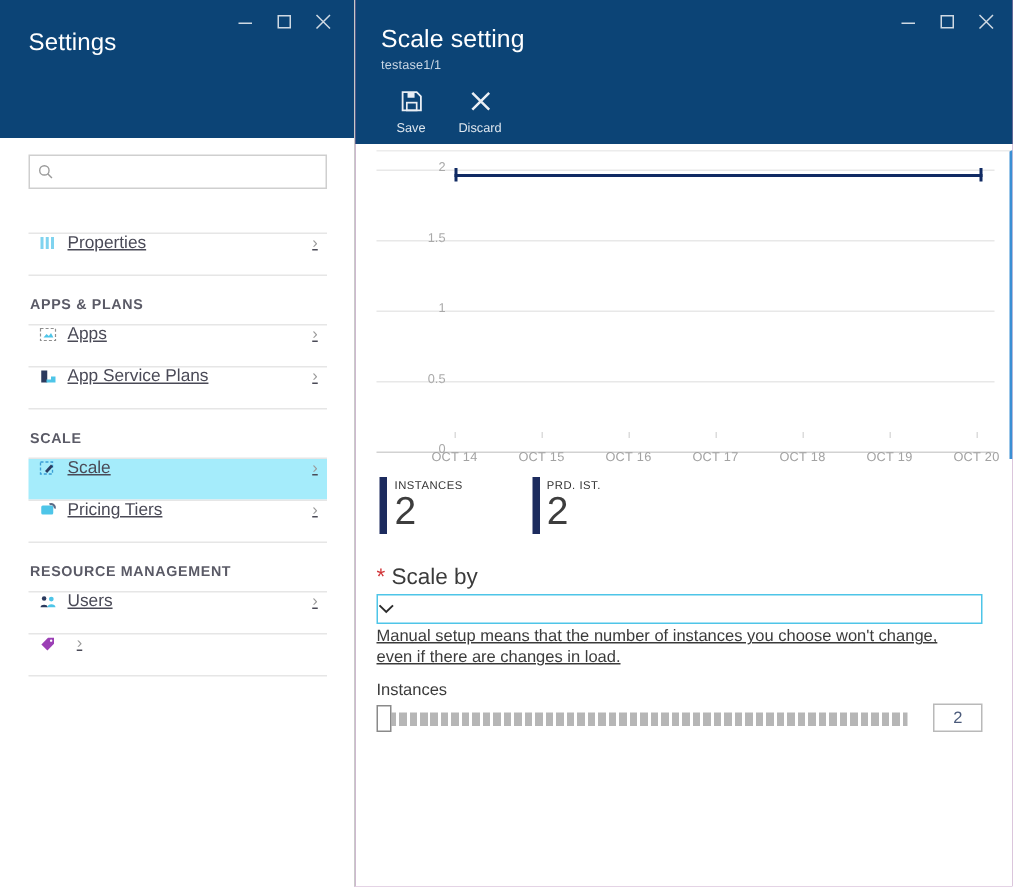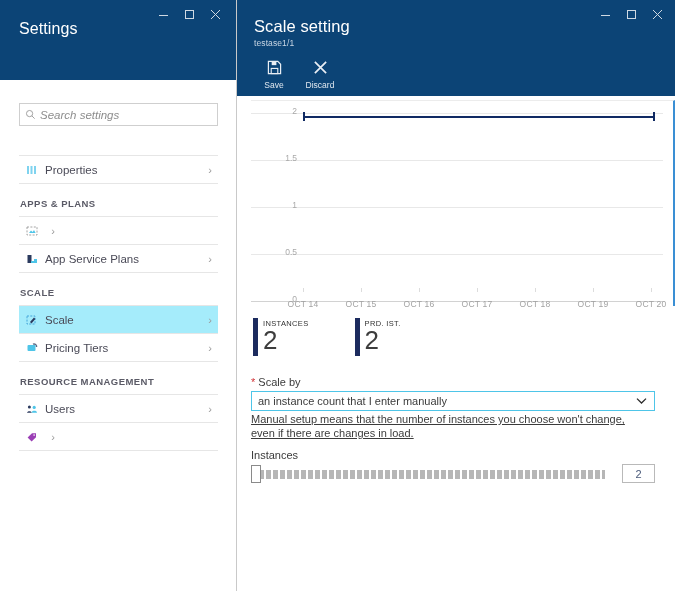--- a/index.html
+++ b/index.html
@@ -10,21 +10,21 @@
     overflow: hidden;
   }
   .app { position: relative; width: 675px; height: 591px; background:#fff; }
 
   
   .left-window {
     position: absolute; left: 0; top: 0; width: 236px; height: 591px;
     background: #ffffff;
   }
   .left-titlebar {
-    position: absolute; left:0; top:0; width: 236px; height: 80px;
+    position: absolute; left:0; top:0; width: 236px; height: 92px;
     background: #0c4476;
   }
   .left-title {
     position: absolute; left: 19px; top: 20px;
     font-size: 16px; color: #ffffff; font-weight: 400; letter-spacing:.1px;
   }
   .wincontrols { position:absolute; top:0; display:flex; height:28px; }
   .wc {
     width: 26px; height: 28px; display:flex; align-items:center; justify-content:center;
     color:#cfd9e3;
@@ -40,22 +40,22 @@
   .search-input {
     border:0; outline:0; flex:1; font-family:"Liberation Sans", sans-serif;
     font-size: 11.5px; font-style: italic; color:#8d8d8d; background:transparent;
     padding:0; height:20px; line-height:20px;
   }
   .search-input::placeholder { color:#8d8d8d; font-style: italic; opacity:1; }
 
   .nav { position:absolute; left: 19px; top: 155px; width: 199px; }
   .nav-divider { height:1px; background:#e6e6e6; width:199px; }
   .nav-row {
-    height: 27px; display:flex; align-items:center; width:199px;
-    font-size: 11.5px; color: #4a4a57; cursor:default;
+    height: 27px; display:flex; align-items:flex-start; width:199px;
+    font-size: 11.5px; color: #4a4a57; cursor:default;text-decoration:underline;
   }
   .nav-row.selected { background: #a5ecfb; }
   .nav-ico { width: 26px; display:flex; justify-content:center; align-items:center; }
   .nav-label { flex:1; color:#4a4a57; }
   .nav-chev { width: 16px; text-align:center; color:#9b9b9b; font-size: 11px; }
   .nav-group {
     font-size: 9.5px; color:#5a5a66; letter-spacing:.45px;
     padding: 14px 0 7px 1px; font-weight: 700;
   }
 
@@ -107,21 +107,21 @@
   
   .tiles { position:absolute; left: 16px; top: 222px; display:flex; gap: 46px; }
   .tile { display:flex; }
   .tile-bar { width: 5px; height: 38px; background:#1c2b5e; margin-right: 5px; }
   .tile-txt { display:flex; flex-direction:column; }
   .tile-label { font-size: 7.5px; color:#333; letter-spacing:.35px; margin-top:1px; }
   .tile-value { font-size: 26px; color:#3d3d3d; line-height: 28px; font-weight:300; margin-top:-2px; }
 
   
   .form { position:absolute; left: 14px; top: 280px; width: 412px; }
-  .field-label { font-size: 11px; color:#3b3b3b; margin-bottom: 3px; }
+  .field-label { font-size: 15px; color:#3b3b3b; margin-bottom: 3px; }
   .req { color:#d13438; }
   .select-wrap {
     position:relative; width: 404px; height: 20px; border: 1px solid #4ec5e8;
     display:flex; align-items:center; background:#fff;
   }
   .select-text { font-size: 11px; color:#3b3b3b; padding-left: 6px; flex:1; }
   .select-chev { padding-right: 7px; color:#2b2b2b; display:flex; align-items:center; }
   .desc-label { font-size: 11px; color:#3b3b3b; margin-top: 7px; }
   .desc-text { font-size: 11px; color:#3b3b3b; line-height: 14px; width: 392px; margin-top:1px;text-decoration:underline; }
   .inst-label { font-size: 11px; color:#3b3b3b; margin-top: 9px; }
@@ -171,21 +171,20 @@
       </div>
     </div>
 
     <div class="searchwrap">
       <span class="search-icon">
         <svg width="11" height="11" viewBox="0 0 12 12">
             <circle cx="5" cy="5" r="3.4" fill="none" stroke="#9a9a9a" stroke-width="1"></circle>
             <path d="M7.4 7.4 L10.5 10.5" stroke="#9a9a9a" stroke-width="1"></path>
           </svg>
       </span>
-      <input class="search-input" type="text" placeholder="Search settings" style="">
     </div>
 
     <div class="nav">
       <div class="nav-divider"></div>
 
       <div class="nav-row">
         <span class="nav-ico">
           <svg width="12" height="12" viewBox="0 0 12 12">
               <rect x="1" y="2" width="2" height="8" fill="#7fd3ef"></rect>
               <rect x="4.5" y="2" width="2" height="8" fill="#7fd3ef"></rect>
@@ -200,20 +199,21 @@
       <div class="nav-group">APPS &amp; PLANS</div>
       <div class="nav-divider"></div>
 
       <div class="nav-row">
         <span class="nav-ico">
           <svg width="12" height="12" viewBox="0 0 12 12">
               <rect x="1" y="2" width="10" height="8" fill="none" stroke="#8e8e8e" stroke-width="0.8" stroke-dasharray="2 1.4"></rect>
               <path d="M3 8 L5 5.6 L6.6 7 L8 5 L9.6 8 Z" fill="#4ec5e8"></path>
             </svg>
         </span>
+        <span class="nav-label">Apps</span>
         <span class="nav-chev">›</span>
       </div>
       <div class="nav-divider"></div>
 
       <div class="nav-row">
         <span class="nav-ico">
           <svg width="12" height="12" viewBox="0 0 12 12">
               <rect x="1.5" y="2" width="4" height="8" fill="#2b3a5e"></rect>
               <path d="M5 10 L11 10 L11 6 L8 6 L8 8 L5 8 Z" fill="#4ec5e8"></path>
             </svg>
@@ -379,21 +379,20 @@
         </div>
       </div>
 
       <div class="form">
         <div class="field-label">
           <span class="req">*</span>
           <span>Scale by</span>
         </div>
 
         <div class="select-wrap">
-          <span class="select-text">an instance count that I enter manually</span>
           <span class="select-chev">
             <svg width="11" height="8" viewBox="0 0 11 8">
                 <path d="M1 1.6 L5.5 6 L10 1.6" fill="none" stroke="#2b2b2b" stroke-width="1.3"></path>
               </svg>
           </span>
         </div>
 
         <div class="desc-text">Manual setup means that the number of instances you choose won't change, even if there are changes in load.</div>
 
         <div class="inst-label">Instances</div>

